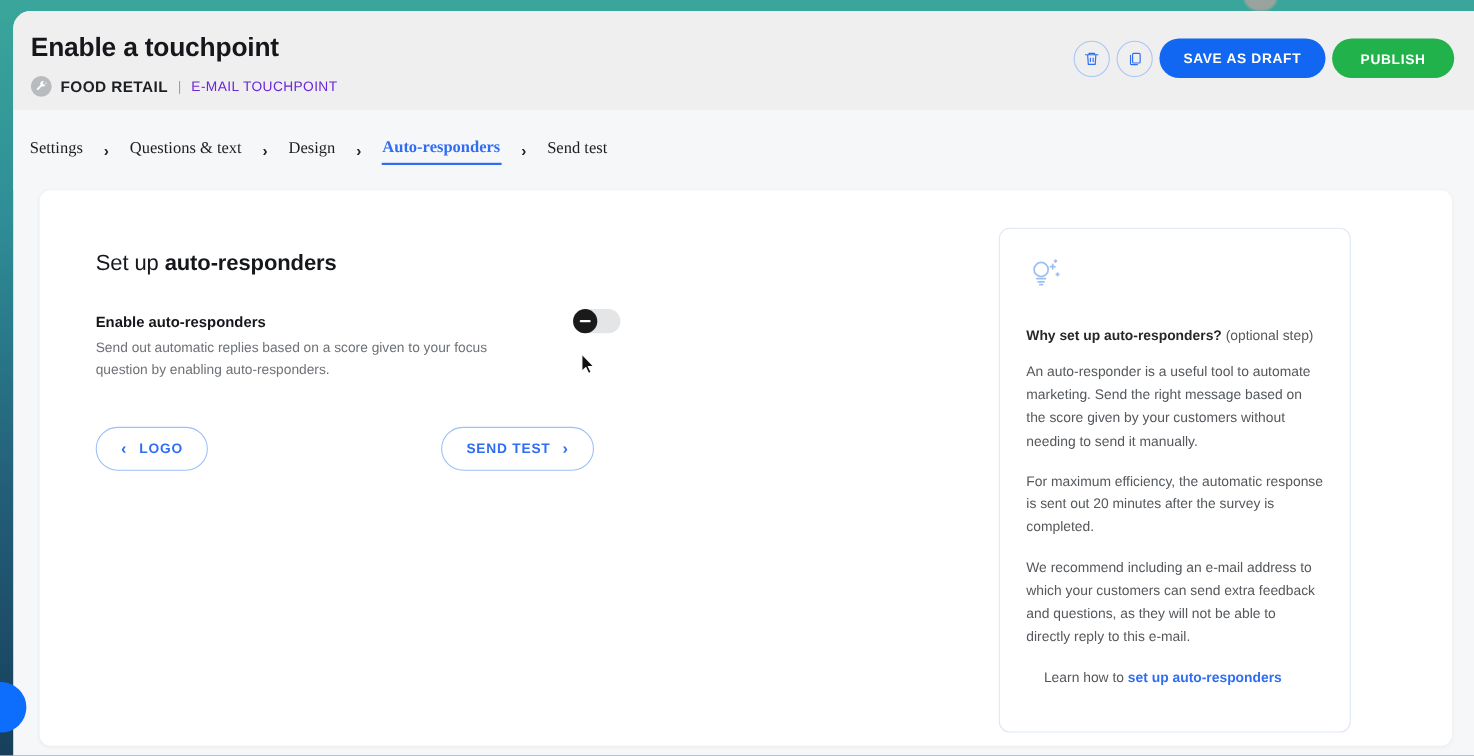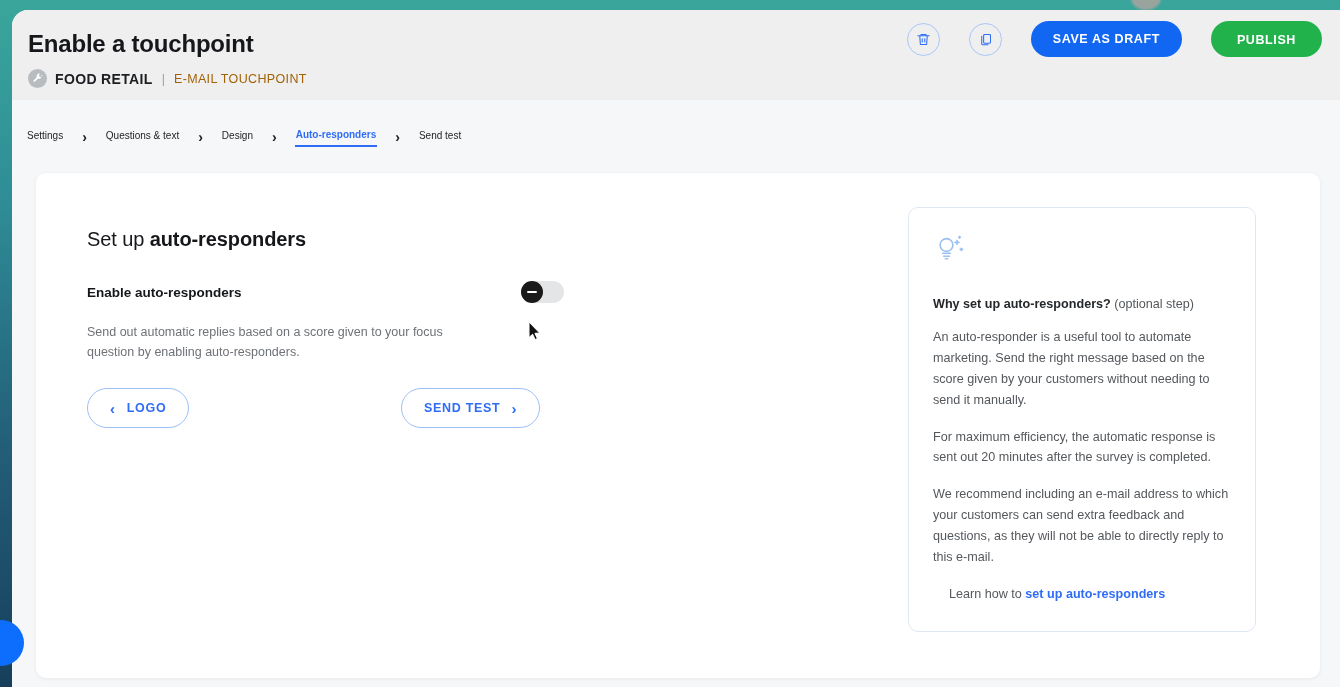--- a/index.html
+++ b/index.html
@@ -90,32 +90,32 @@
     letter-spacing: .35px;
   }
   .sub-divider {
     font-size: 12.5px;
     color: #9aa0a6;
     margin: 0 1px;
   }
   .sub-light {
     font-size: 12.5px;
     font-weight: 400;
-    color: #a16207;
+    color: #6d28d9;
     letter-spacing: .35px;
     text-align: center;
   }
 
   .header-actions {
     position: absolute;
     right: 18px;
-    top: 11px;
+    top: 25px;
     display: flex;
     align-items: center;
-    gap: 29px;
+    gap: 6px;
     justify-content: center;
   }
   .icon-btn {
     width: 33px; height: 33px;
     border-radius: 50%;
     border: 1.4px solid #a9c6f5;
     background: transparent;
     display: flex; align-items: center; justify-content: center;
     cursor: pointer;
   }
@@ -139,26 +139,27 @@
   
   .nav {
     height: 73px;
     background: #f6f7f8;
     display: flex;
     align-items: center;
     padding-left: 14px;
     gap: 2px;
   }
   .nav-item {
-    font-size: 10px;
+    font-size: 15px;
     color: #1c1e21;
     font-weight: 500;
     padding: 2px 1px 5px 1px;
     cursor: pointer;
     white-space: nowrap;
+    font-family: Liberation Serif, serif;
   }
   .nav-item.active {
     color: #2f6df6;
     font-weight: 600;
     border-bottom: 2.4px solid #2f6df6;
   }
   .nav-sep {
     color: #1c1e21;
     font-size: 14px;
     font-weight: 700;
@@ -196,21 +197,21 @@
     position: relative;
     margin-top: 34px;
     width: 450px;
   }
   .toggle-label {
     font-size: 13.5px;
     font-weight: 700;
     color: #15171a;
   }
   .toggle-desc {
-    margin-top: 23px;
+    margin-top: 7px;
     font-size: 12.5px;
     line-height: 1.58;
     color: #6e7276;
     width: 392px;
   }
   .switch {
     position: absolute;
     right: -27px;
     top: -4px;
     width: 43px;
@@ -260,25 +261,25 @@
   }
   .ghost-btn.left  { left: 0; }
   .ghost-btn.right { left: 314px; }
   .chev { font-size: 15px; font-weight: 700; line-height: 1; }
 
   
   .info {
     position: absolute;
     left: 872px;
     top: 34px;
-    width: 348px;
+    width: 320px;
     min-height: 418px;
     border: 1px solid #dfe7f5;
     border-radius: 10px;
-    padding: 24px 24px 26px 24px;
+    padding: 24px 24px 38px 24px;
   }
   .bulb { margin-bottom: 27px; }
   .info-head {
     font-size: 12.6px;
     color: #54585c;
     margin-bottom: 16px;
   }
   .info-head b { font-weight: 700; color: #25282b; }
   .info-p {
     font-size: 12.6px;

